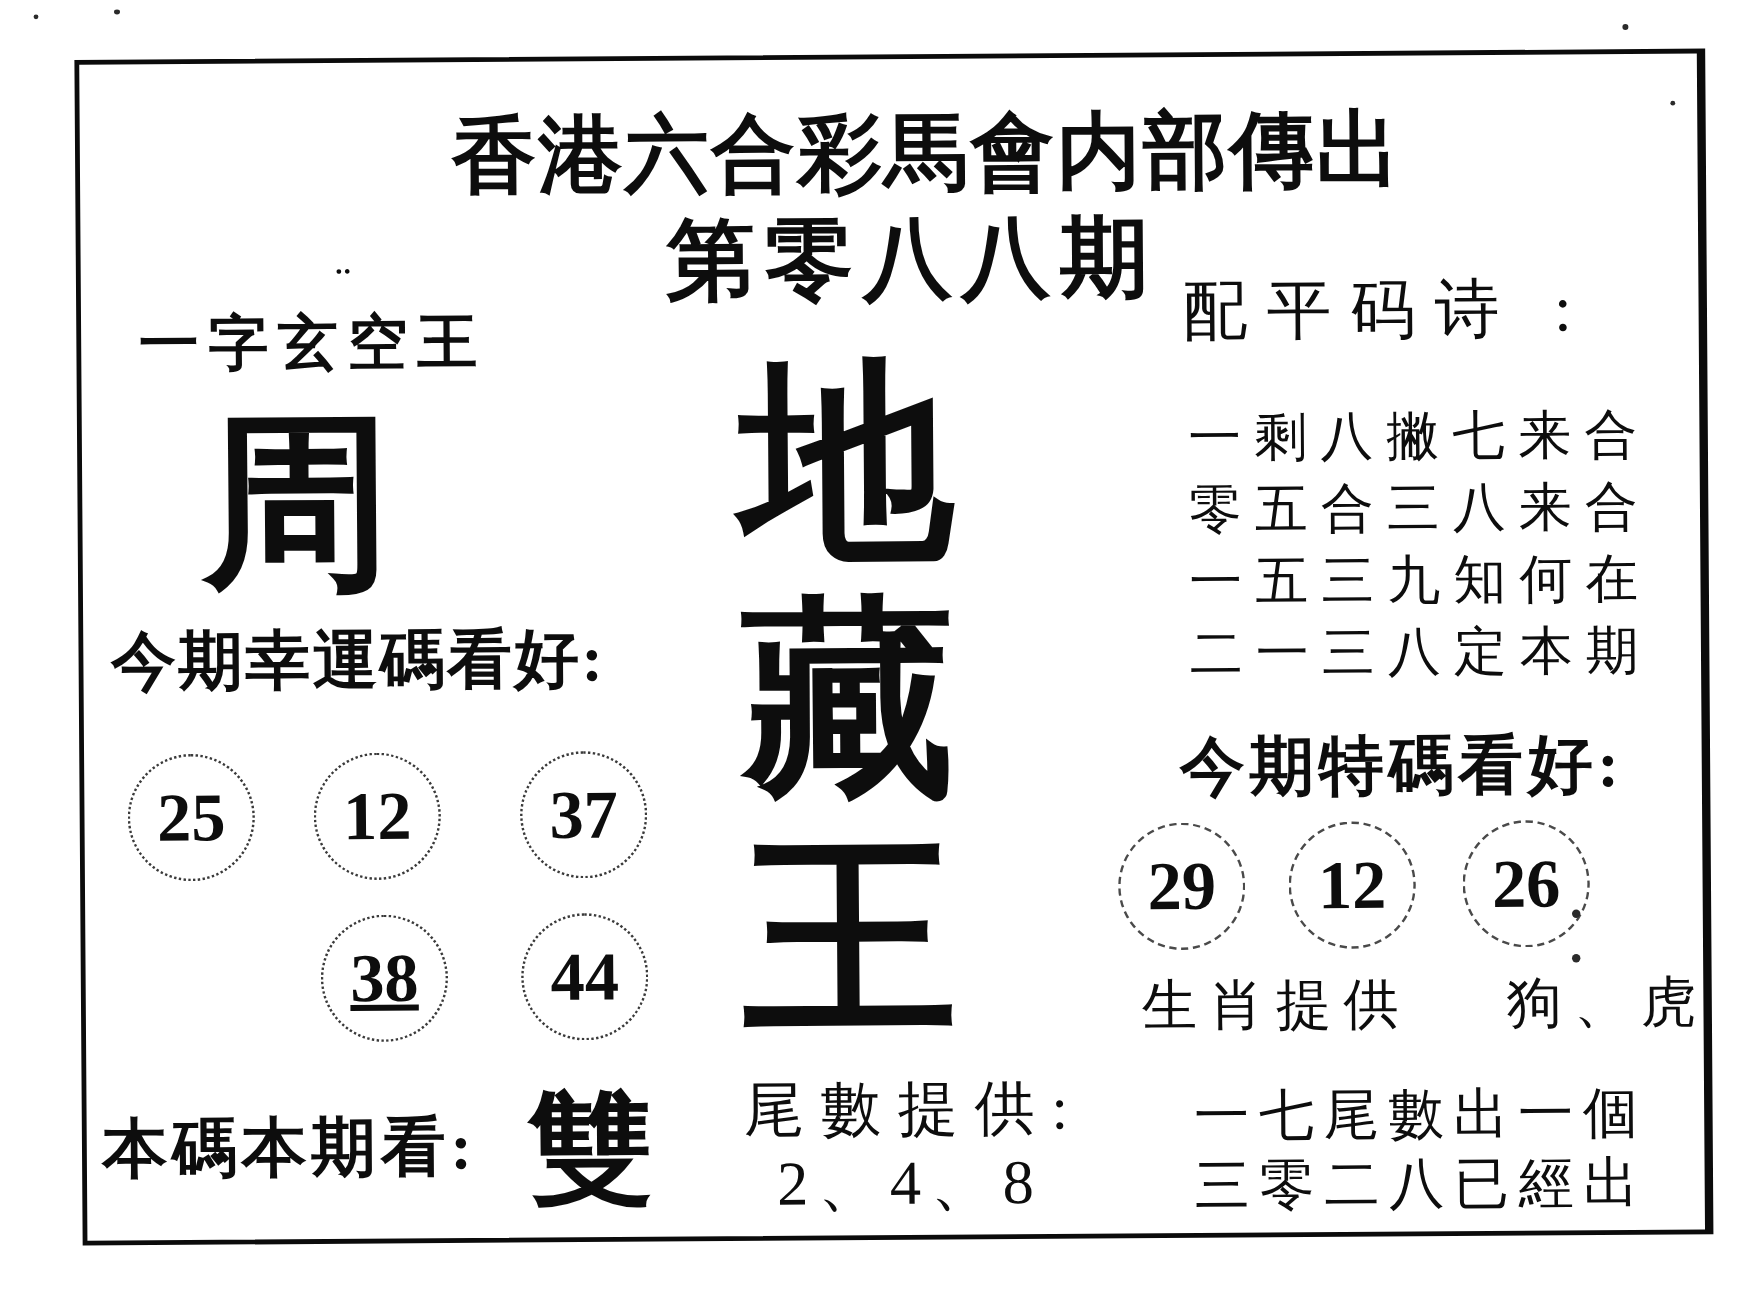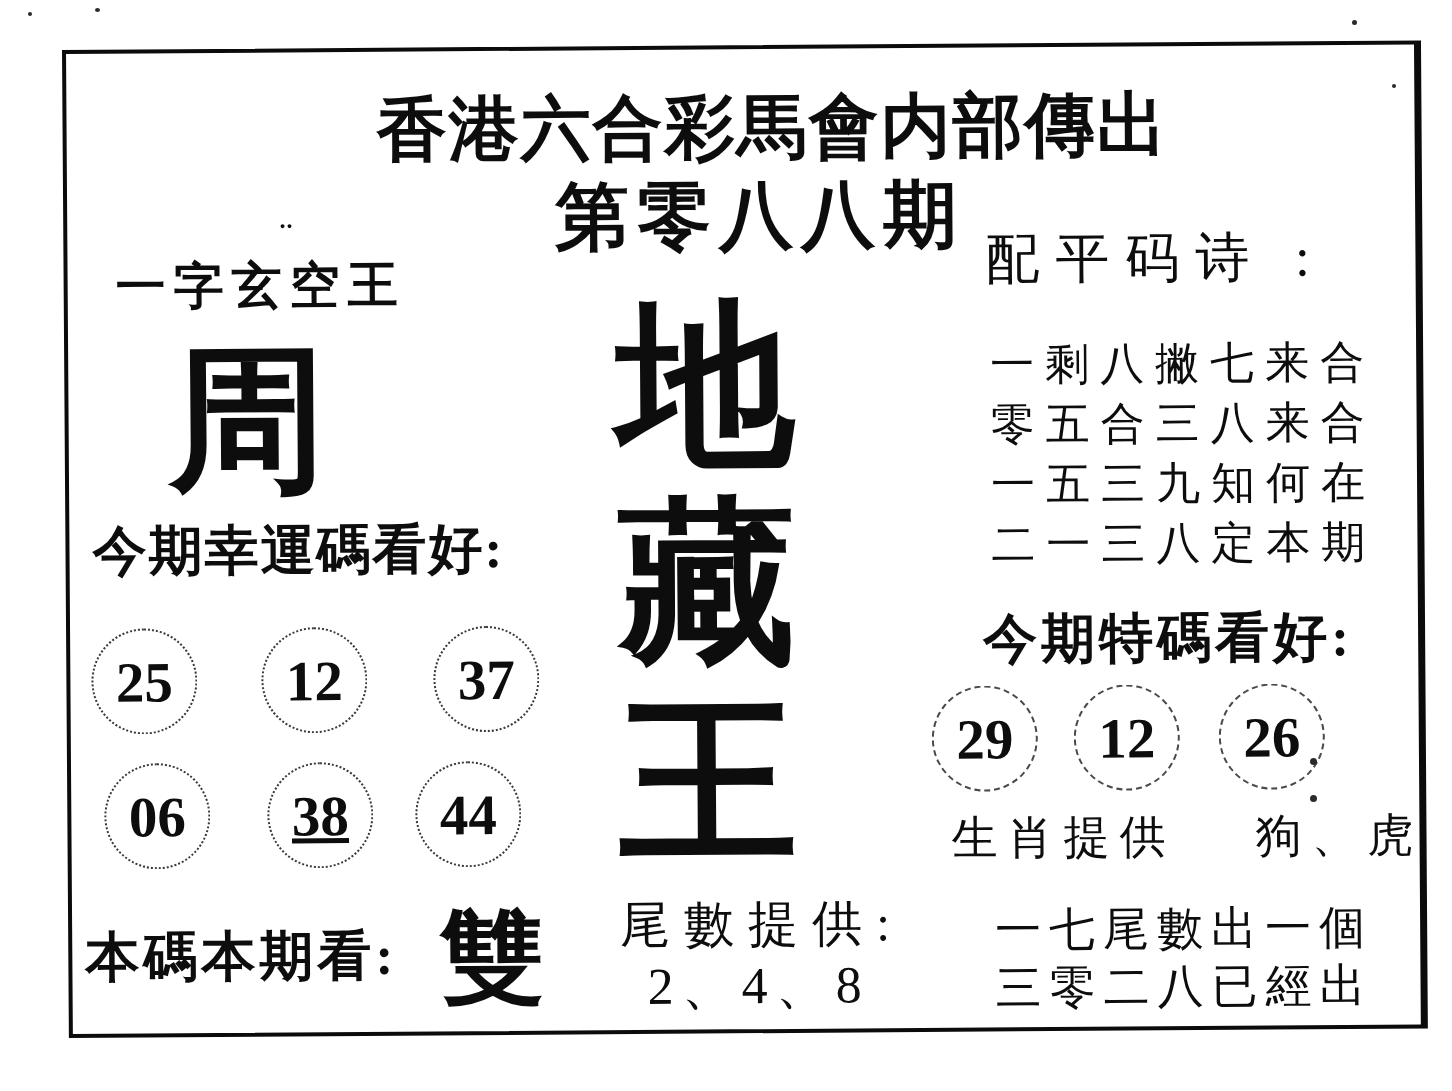--- a/index.html
+++ b/index.html
@@ -78,26 +78,25 @@
   <div class="sheet">
 
     <div class="abs title">香港六合彩馬會内部傳出</div>
     <div class="abs issue">第零八八期</div>
 
     <div class="abs umlaut">¨</div>
     <div class="abs tagline">一字玄空王</div>
     <div class="abs bigchar">周</div>
 
     <div class="abs lucky-title">今期幸運碼看好:</div>
-    <div class="num-circle" style="left:21px;top:575px;">25</div>
+    <div class="num-circle" style="left:36px;top:575px;">25</div>
     <div class="num-circle" style="left:191px;top:575px;">12</div>
     <div class="num-circle" style="left:363px;top:575px;text-align:right;">37</div>
-    <div class="num-circle" style="left:33px;top:710px;">06</div>
     <div class="num-circle" style="left:196px;top:710px;text-decoration:underline;">38</div>
-    <div class="num-circle" style="left:344px;top:710px;">44</div>
+    <div class="num-circle" style="left:363px;top:710px;">44</div>
 
     <div class="abs center-big">
       <span>地</span>
       <span>藏</span>
       <span>王</span>
     </div>
 
     <div class="abs poem-title hand">配平码诗 :</div>
     <div class="abs poem hand">
       <div>一剩八撇七来合</div>

